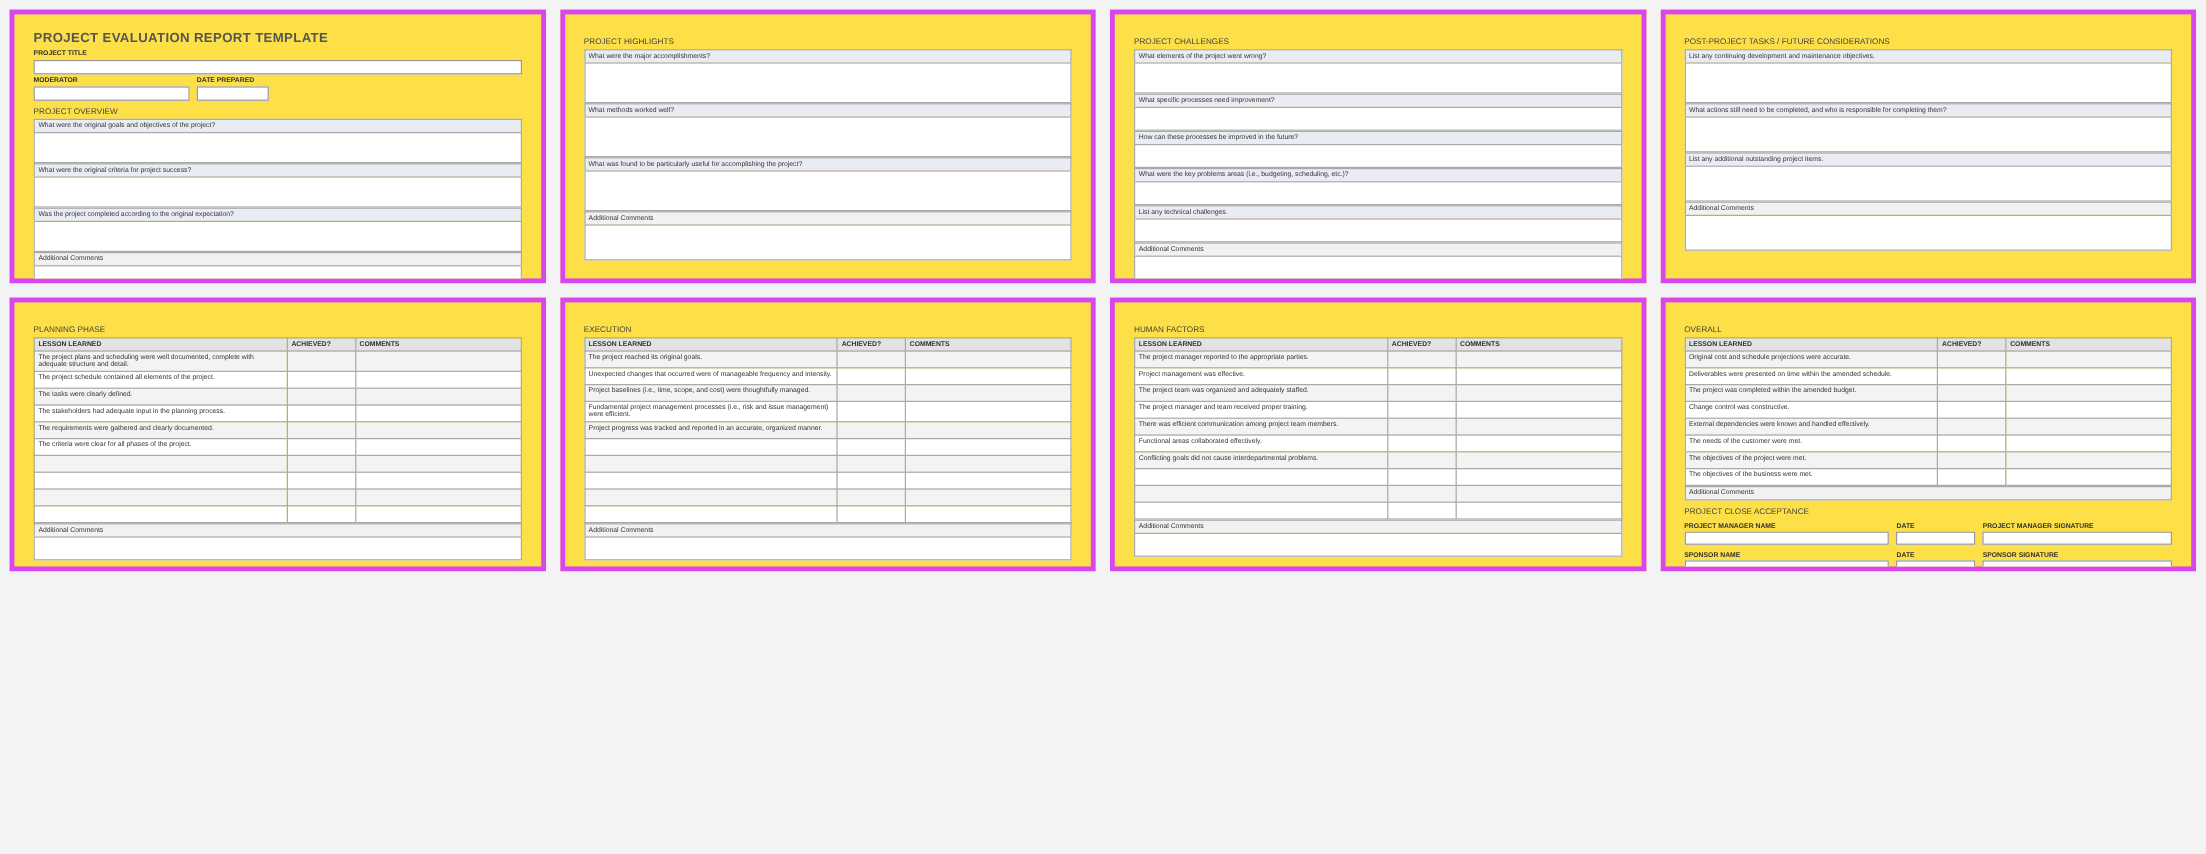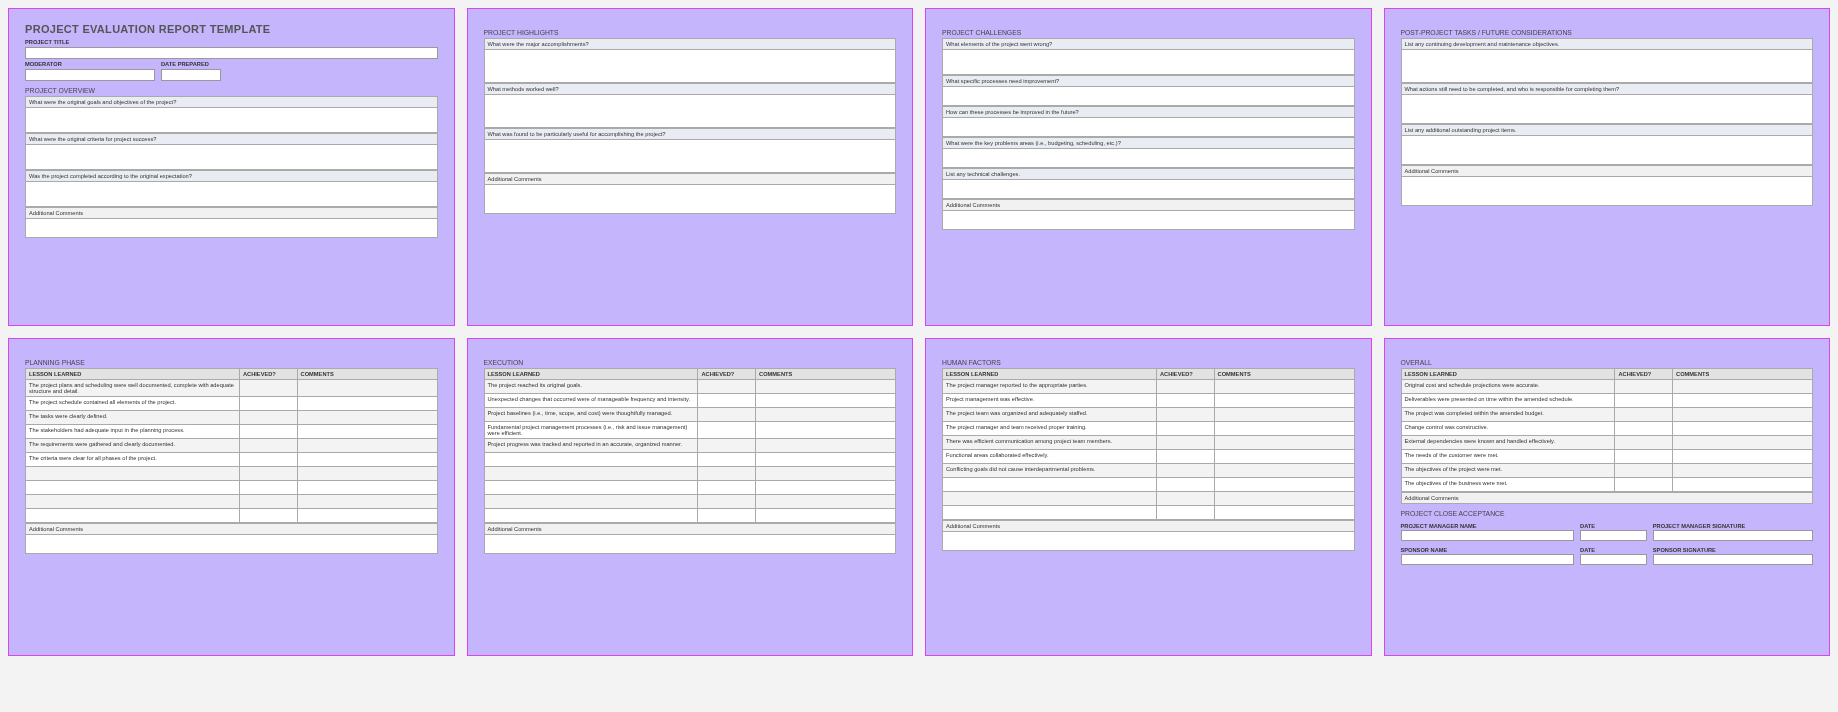--- a/index.html
+++ b/index.html
@@ -9,24 +9,24 @@
     padding: 8px;
   }
   .grid {
     display: grid;
     grid-template-columns: repeat(4, 1fr);
     grid-template-rows: repeat(2, 1fr);
     gap: 12px;
     width: 100%;
   }
   .page {
-    background: #c4b5fd;
-    border: 1px solid #d946ef;
+    background: #fde047;
+    border: 4px solid #d946ef;
     padding: 14px 16px;
-    height: 318px;
+    height: 228px;
     overflow: hidden;
     font-size: 6.3px;
     color: #333;
   }
   .title-main {
     font-size: 11px;
     font-weight: bold;
     letter-spacing: 0.3px;
     color: #555;
     margin-bottom: 4px;

